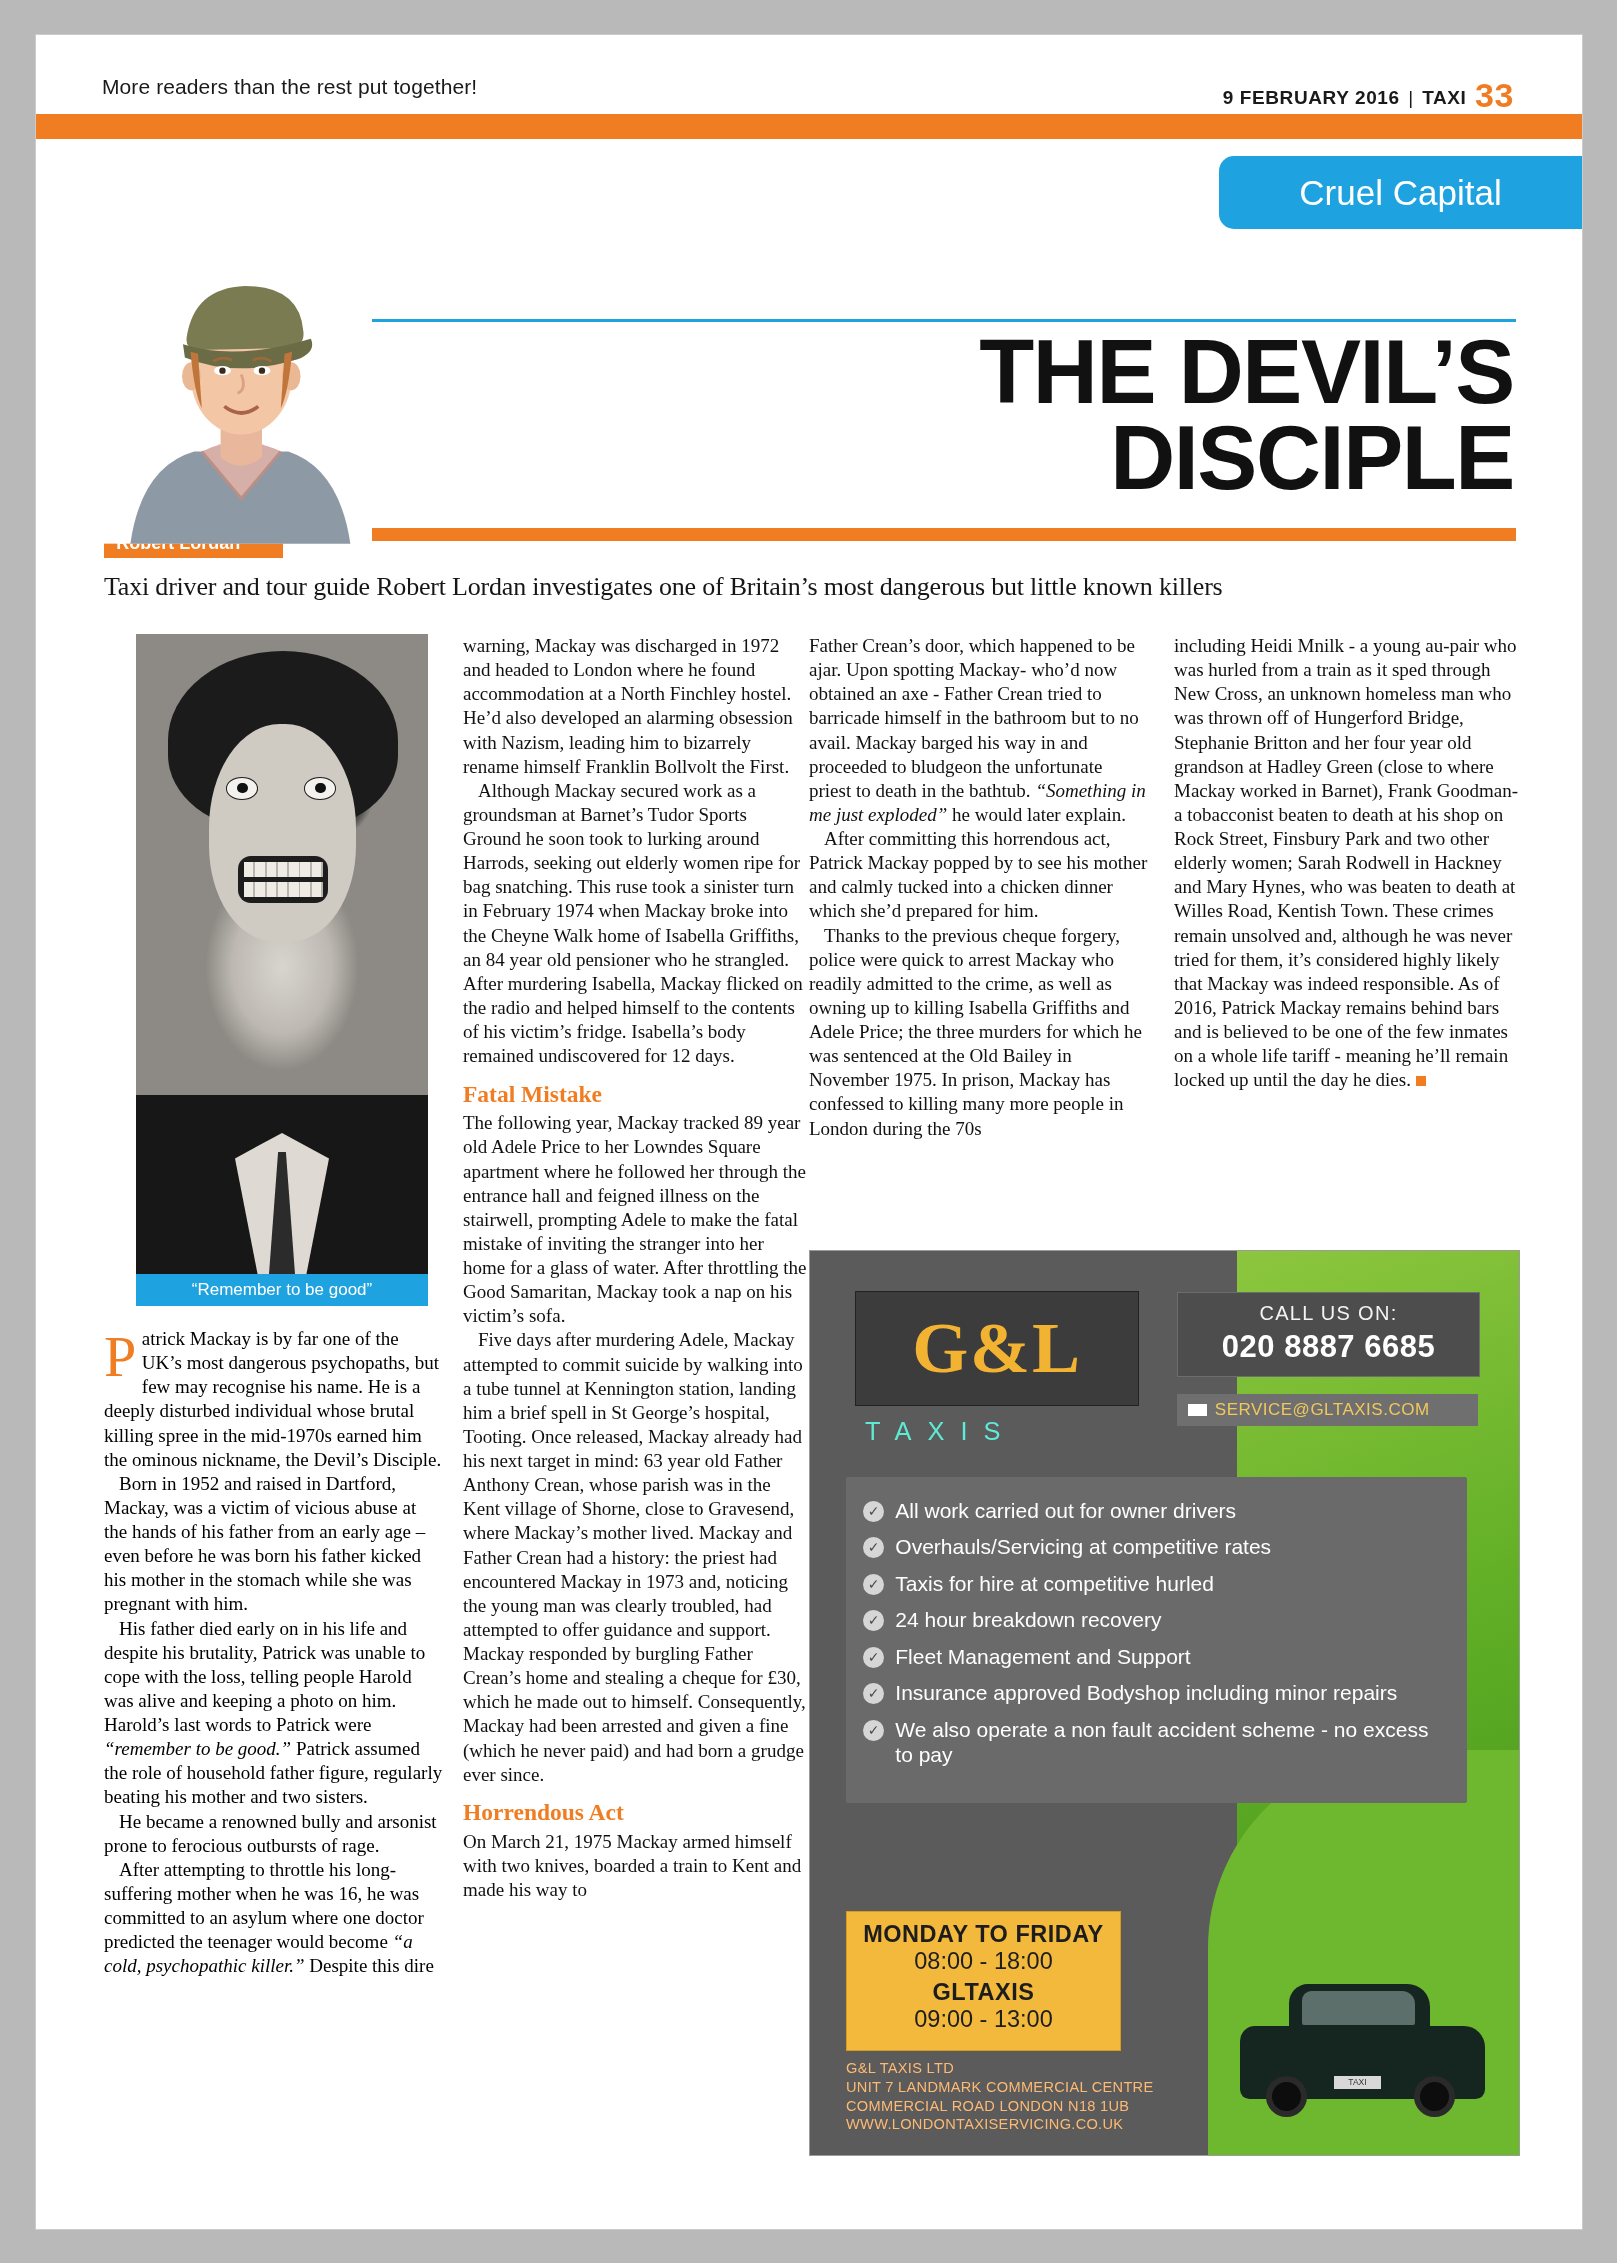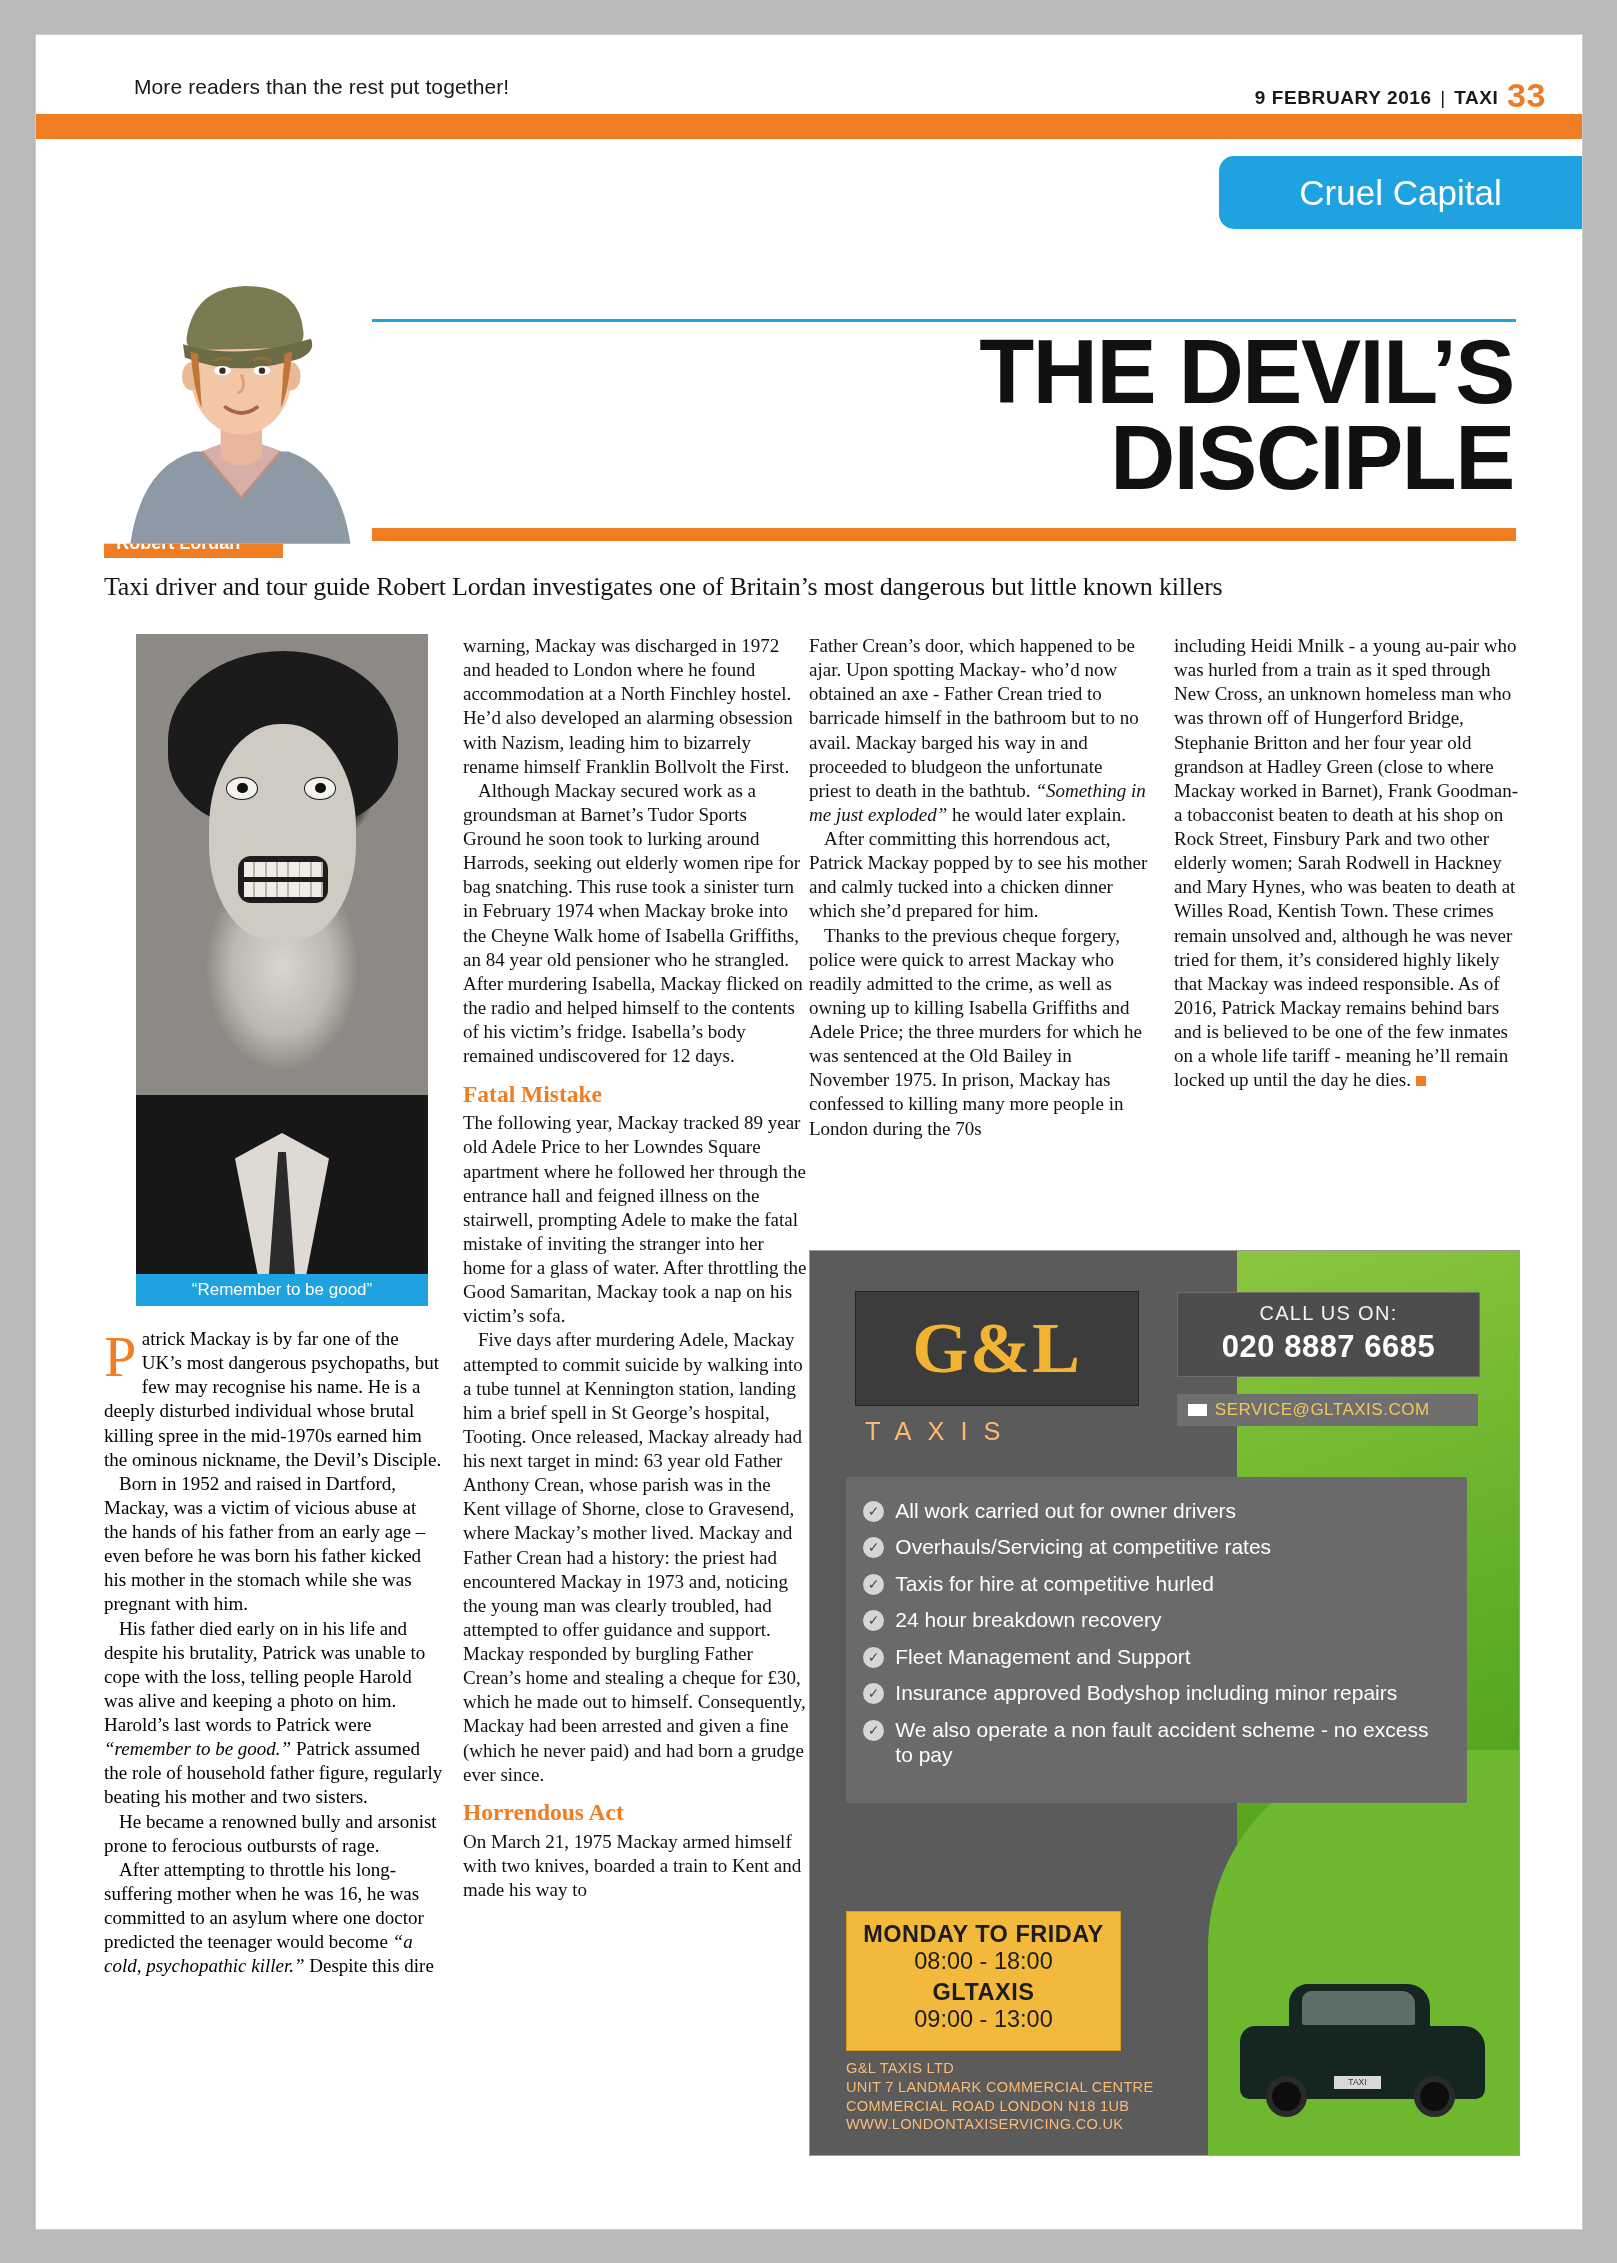--- a/index.html
+++ b/index.html
@@ -24,21 +24,20 @@
     box-shadow: 0 0 0 0.9px #cfcfcf;
     overflow: hidden;
   }
 
   
   .masthead {
     position: absolute;
     left: 0; top: 0;
     width: 100%;
     height: 90px;
-    margin-left: 32px;
   }
   .mast-left {
     position: absolute;
     left: 66px; top: 40px;
     font-family: "Liberation Sans", sans-serif;
     font-size: 21px;
     color: #1a1a1a;
     letter-spacing: 0.1px;
   }
   .mast-right {
@@ -283,21 +282,21 @@
     font-size: 72px;
     color: #f2b232;
     letter-spacing: 1.9px;
   }
   .logo-taxis {
     position: absolute;
     left: 55px; top: 166px;
     font-family: "Liberation Sans", sans-serif;
     font-size: 25.4px;
     letter-spacing: 16px;
-    color: #fdba74;
+    color: #5eead4;
   }
   .callus {
     position: absolute;
     left: 367px; top: 41px;
     width: 301px;
     background: #4d4d4d;
     border: 0.9px solid #6d6d6d;
     padding: 9.4px 0 11.3px 0;
     text-align: center;
   }

